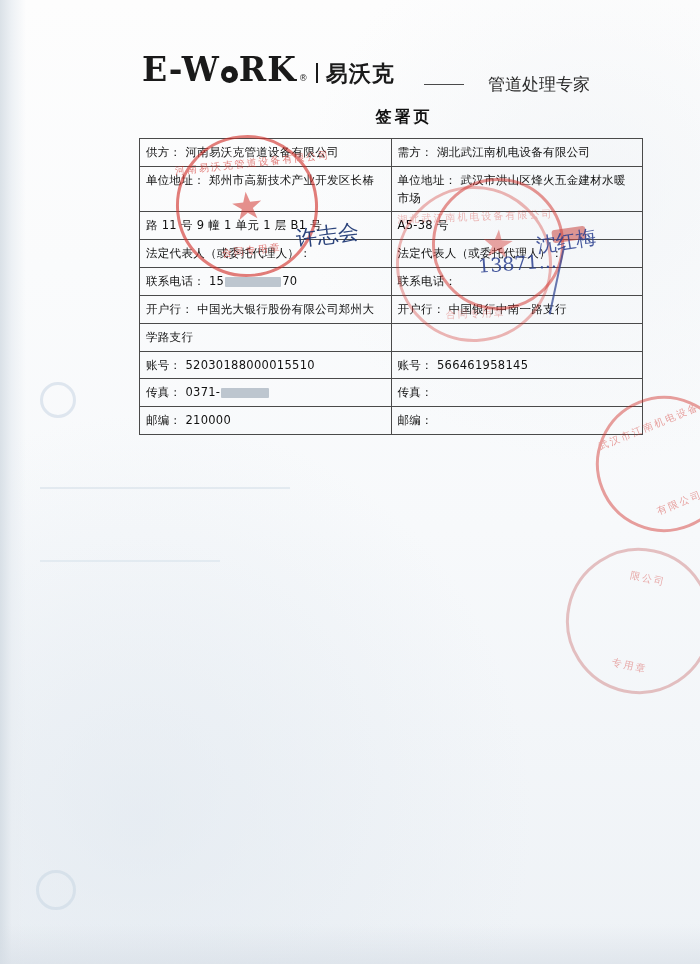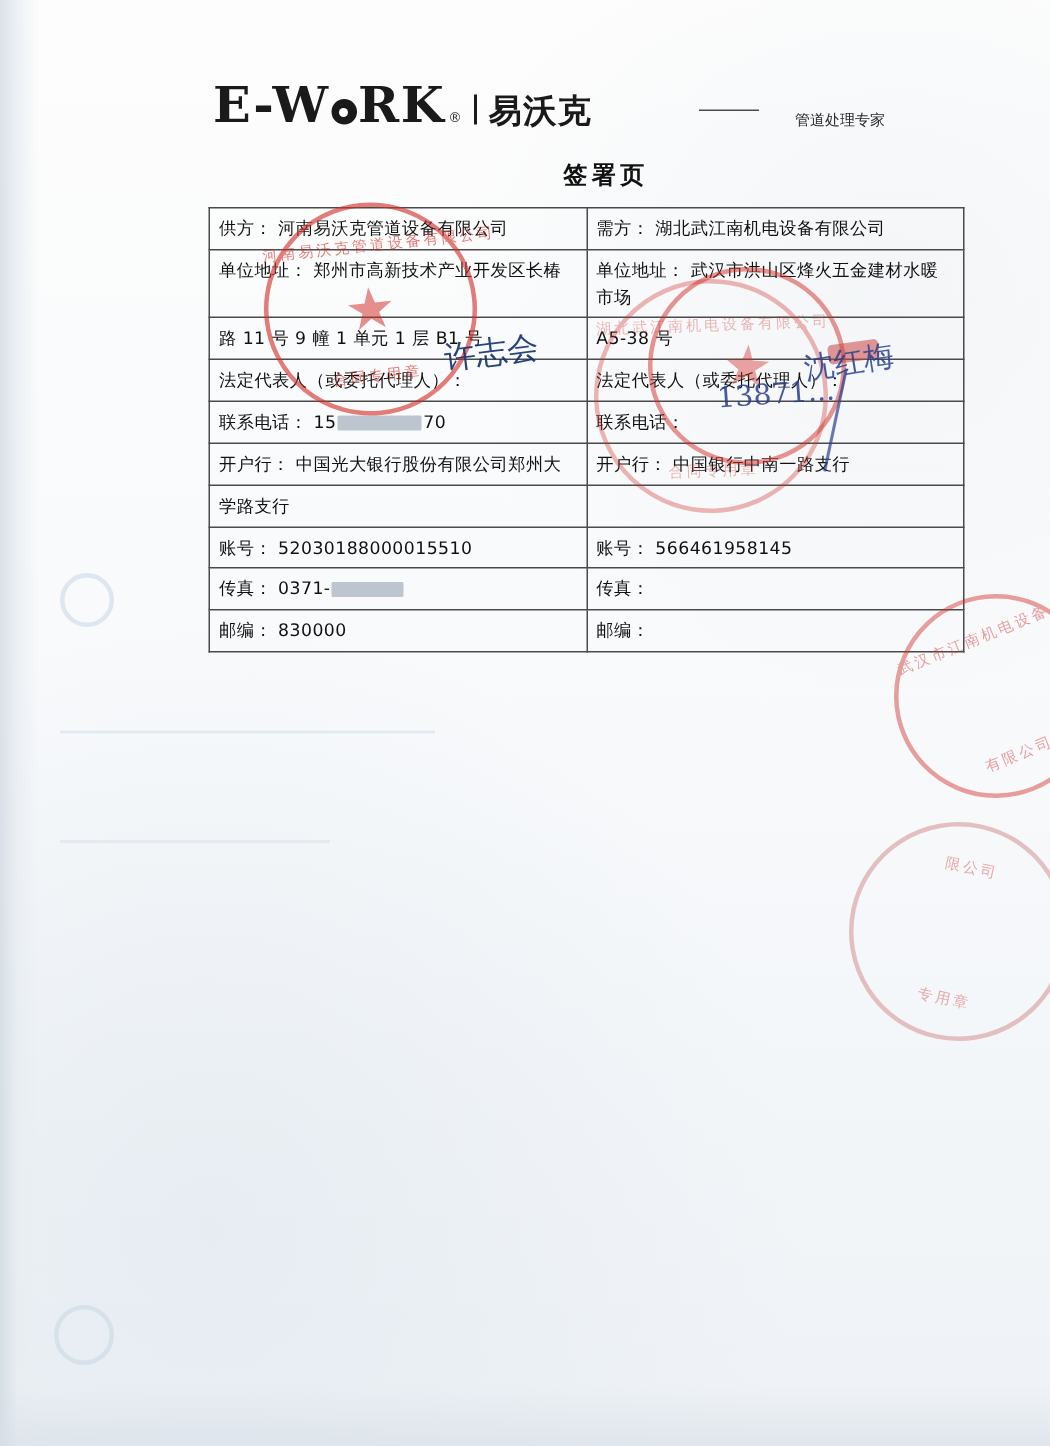--- a/index.html
+++ b/index.html
@@ -88,25 +88,25 @@
     font-family: "DejaVu Sans", "Liberation Sans", sans-serif;
     font-weight: bold;
     font-size: 22px;
     color: #1a1a1a;
     letter-spacing: 1px;
   }
   .tagline {
     position: absolute;
     right: 110px;
     top: 73px;
-    font-size: 10px;
+    font-size: 17px;
     color: #2a2a2a;
     white-space: nowrap;
     display: flex;
-    align-items: flex-start;
+    align-items: center;
     gap: 24px;
   }
   .tagline .rule {
     display: inline-block;
     width: 40px;
     height: 1px;
     background: #4a4a4a;
   }
 
   .doc-title {
@@ -381,21 +381,21 @@
       <tr>
         <td>
           <span class="lead">传真：</span><span>0371-<span class="mask" style="width:48px"></span></span>
         </td>
         <td>
           <span class="lead">传真：</span>
         </td>
       </tr>
       <tr>
         <td>
-          <span class="lead">邮编：</span><span>830000</span>
+          <span class="lead">邮编：</span><span>210000</span>
         </td>
         <td>
           <span class="lead">邮编：</span>
         </td>
       </tr>
     </tbody>
   </table>
 
   <div class="stamp round-stamp" id="stamp-supplier">
     <span class="stamp-text-top">河南易沃克管道设备有限公司</span>

